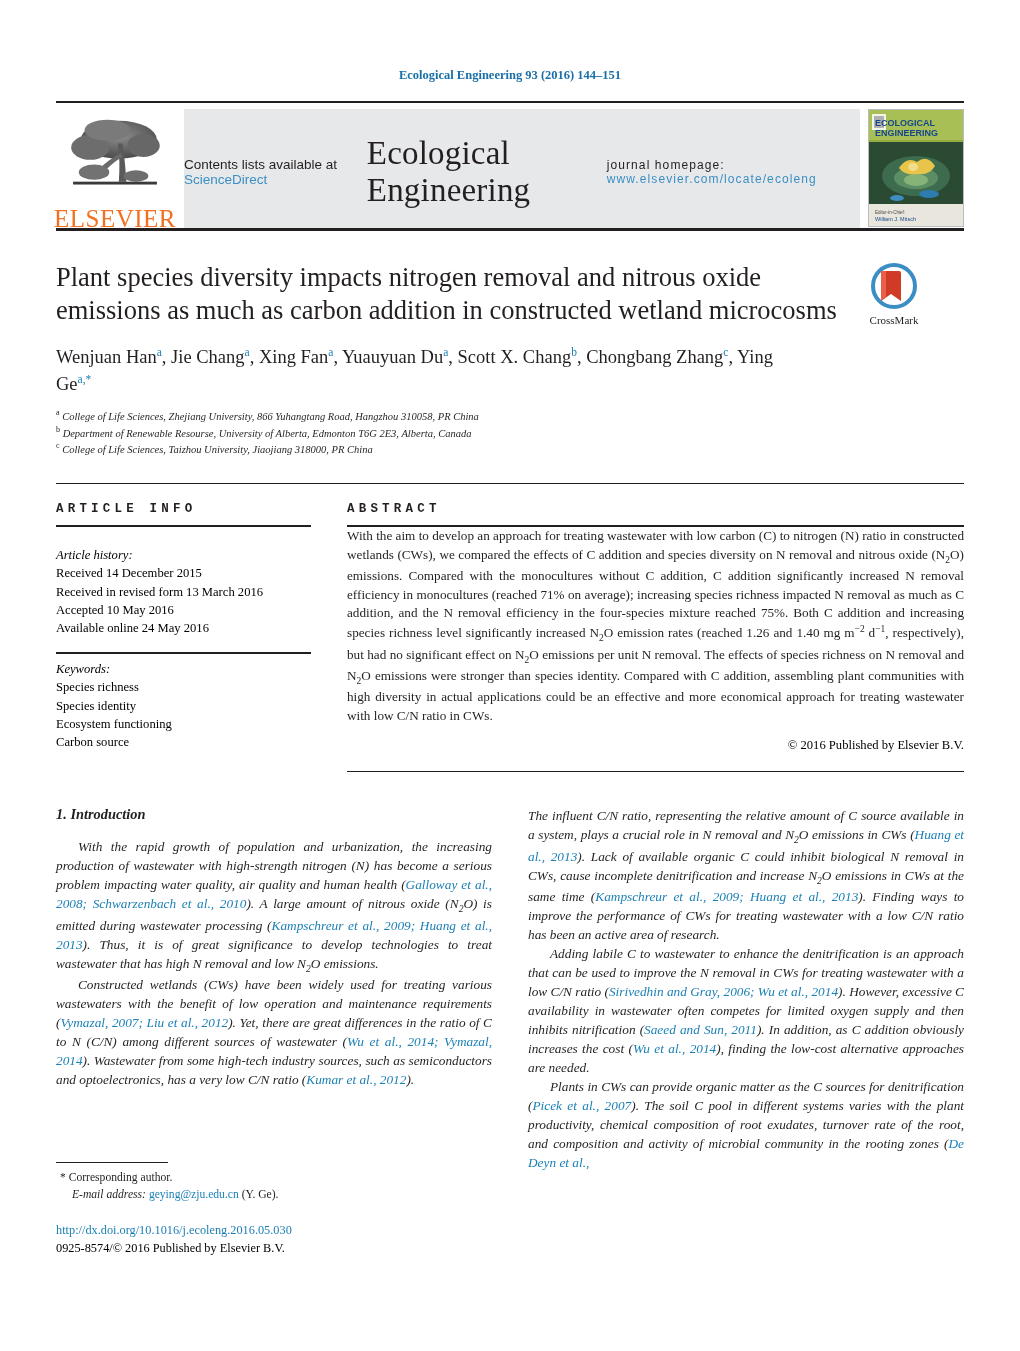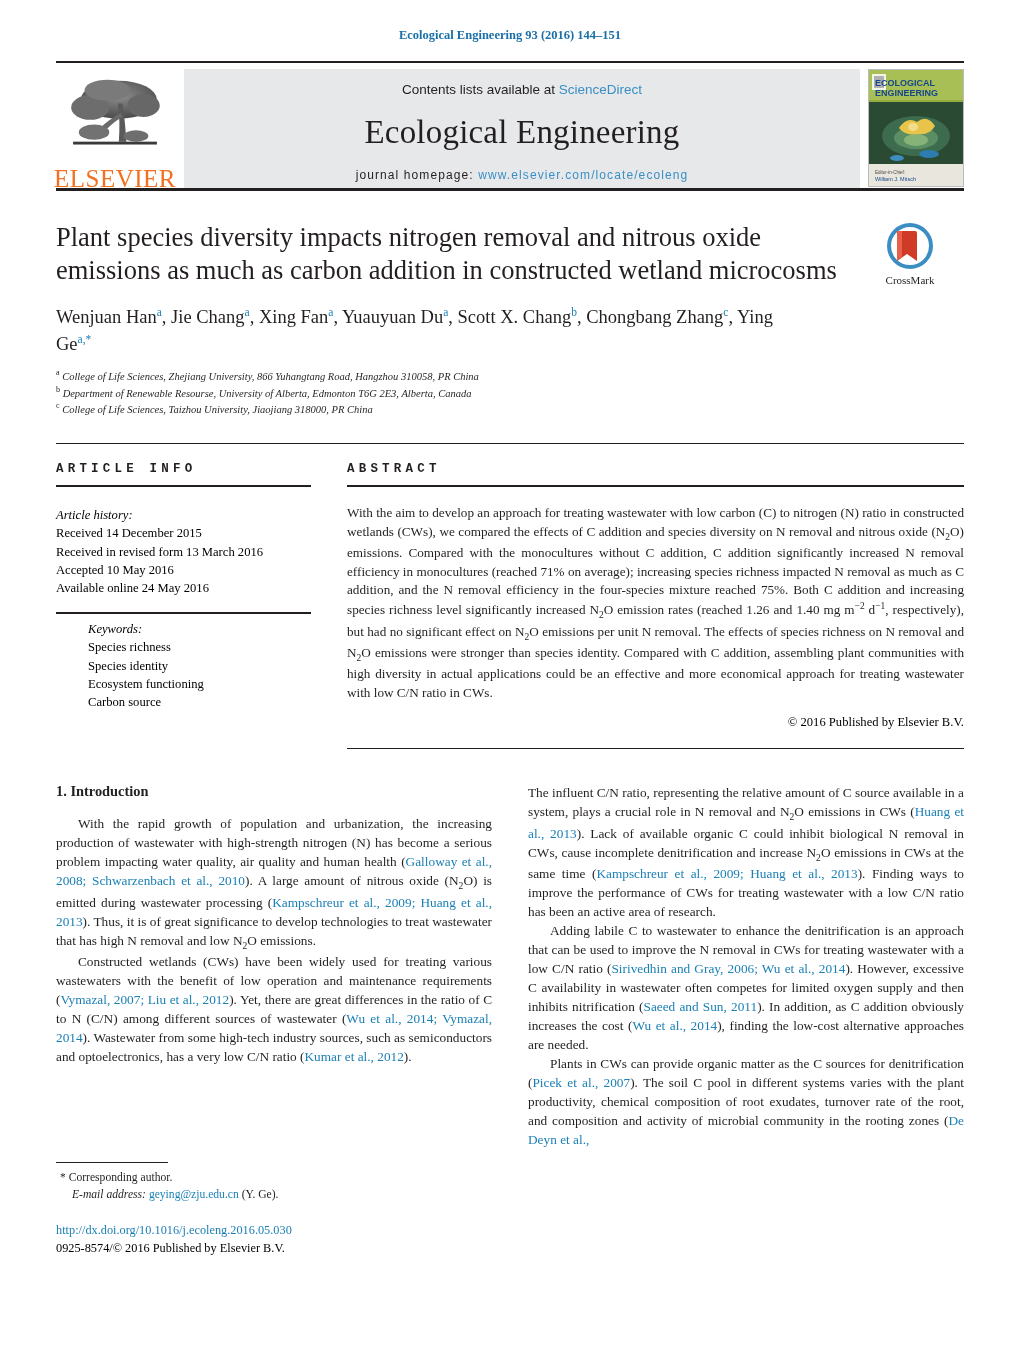--- a/index.html
+++ b/index.html
@@ -22,21 +22,21 @@
     box-sizing: border-box;
   }
 
   
   .runhead {
     text-align: center;
     font-family: "Liberation Serif", serif;
     font-size: 12.5px;
     font-weight: bold;
     color: #1a6fa8;
-    padding-top: 28px;
+    padding-top: 68px;
   }
 
   
   .masthead {
     margin: 18px 56px 0 56px;
     border-top: 2px solid #231f20;
     position: relative;
     height: 128px;
   }
   .masthead-inner {
@@ -61,21 +61,21 @@
     letter-spacing: 0.5px;
     color: #f37021;
     line-height: 1;
     margin-top: 11px;
   }
   .journal-band {
     flex: 1 1 auto;
     background: #e7e8ea;
     margin: 0 8px 0 10px;
     display: flex;
-    flex-direction: column;
+    flex-direction: row;
     align-items: center;
     justify-content: space-between;
     padding: 13px 0 9px 0;
     box-sizing: border-box;
   }
   .contents-line {
     font-family: "Liberation Sans", sans-serif;
     font-size: 13.5px;
     color: #231f20;
   }
@@ -120,21 +120,21 @@
     font-family: "Liberation Serif", serif;
     font-size: 26.5px;
     font-weight: normal;
     line-height: 1.24;
     margin: 0;
     color: #231f20;
     width: 790px;
   }
   .crossmark {
     position: absolute;
-    right: 0;
+    right: 16px;
     top: 2px;
     width: 108px;
     text-align: center;
   }
   .crossmark-label {
     font-family: "Liberation Serif", serif;
     font-size: 11px;
     color: #231f20;
     margin-top: 1px;
   }
@@ -185,47 +185,46 @@
     line-height: 1.46;
     padding-top: 19px;
     padding-bottom: 14px;
   }
   .hist-block .lbl { font-style: italic; }
   .kw-block {
     font-family: "Liberation Serif", serif;
     font-size: 12.6px;
     line-height: 1.46;
     padding-top: 6px;
-    margin-left: 32px;
   }
   .kw-block .lbl { font-style: italic; }
 
   .abs-body {
     font-family: "Liberation Serif", serif;
     font-size: 13.2px;
     line-height: 1.42;
     text-align: justify;
-    padding-top: 17px;
+    padding-top: 0;
     color: #231f20;
   }
   .copyline {
     text-align: right;
     font-family: "Liberation Serif", serif;
     font-size: 12.6px;
     margin-top: 13px;
   }
   .abs-rule-bottom { margin-top: 18px; border-top: 1px solid #231f20; }
 
   
   .body-cols {
     margin: 34px 56px 0 56px;
     display: flex;
     gap: 36px;
   }
-  .bcol { flex: 1 1 0; }
+  .bcol { flex: 1 1 0; font-style: italic; }
   h2.sec-title {
     font-family: "Liberation Serif", serif;
     font-size: 14.4px;
     font-weight: bold;
     margin: 0 0 14px 0;
     color: #231f20;
   }
   p.para {
     font-family: "Liberation Serif", serif;
     font-size: 13.3px;

